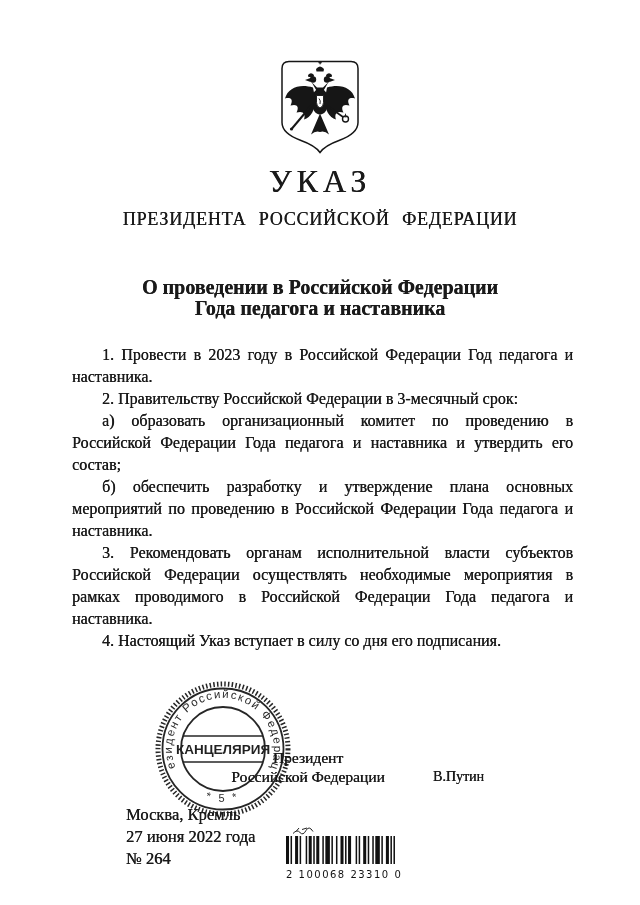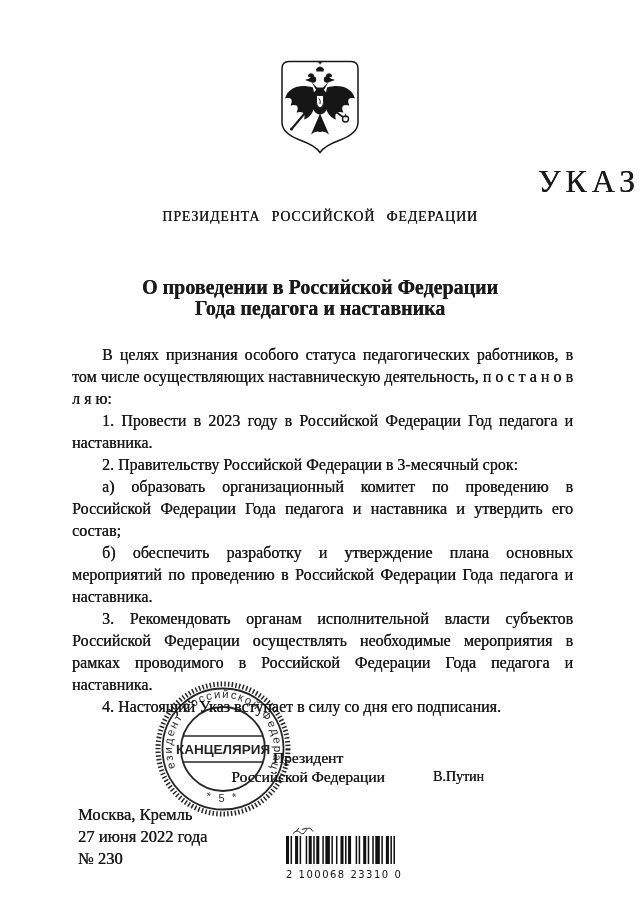--- a/index.html
+++ b/index.html
@@ -4,42 +4,42 @@
 <style>
   html,body { margin:0; padding:0; background:#ffffff; }
   .page {
     position:relative; width:640px; height:905px; background:#fff;
     font-family:"Liberation Serif", serif; color:#1a1a1a; overflow:hidden;
     text-shadow:0.3px 0 0 currentColor;
   }
   .emblem { position:absolute; left:278px; top:60px; width:84px; height:96px; }
   .title {
     position:absolute; top:163px; left:0; width:100%; margin:0;
-    text-align:right; font-size:32px; font-weight:normal; letter-spacing:5px;
+    text-align:center; font-size:32px; font-weight:normal; letter-spacing:5px;
   }
   .subtitle {
     position:absolute; top:209px; left:0; width:100%;
-    text-align:center; font-size:14px; letter-spacing:0.8px; word-spacing:7px;
+    text-align:center; font-size:18px; letter-spacing:0.8px; word-spacing:7px;
   }
   .subject {
     position:absolute; top:277px; left:0; width:100%;
     text-align:center; font-weight:bold; font-size:20px; line-height:21px;
   }
   .body {
     position:absolute; left:72px; top:344px; width:501px;
     font-size:16px; line-height:22px; text-align:justify;
   }
   .body p { margin:0; text-indent:30px; }
   .sig-title {
     position:absolute; left:222px; top:748px; width:172px;
     text-align:center; font-size:15.5px; line-height:19px;
   }
   .sig-name { position:absolute; left:433px; top:767px; font-size:14px; line-height:19px; }
   .footer { position:absolute; left:78px; top:804px; font-size:16.5px; line-height:22px; }
-  .footer div { white-space:nowrap; }
+  .footer div { white-space:nowrap;margin-left:48px; }
   .stamp { position:absolute; left:148px; top:674px; width:150px; height:150px; opacity:0.93; }
   .stamp text { text-shadow:none; }
   .ring-text { font-family:"Liberation Sans", sans-serif; font-size:11.5px; letter-spacing:1.6px; fill:#161616; }
   .stamp-bottom { font-family:"Liberation Sans", sans-serif; font-size:11px; letter-spacing:3px; fill:#161616; }
   .stamp-center {
     font-family:"Liberation Sans", sans-serif; font-size:13.5px; font-weight:bold; fill:#111;
   }
   .barcode { position:absolute; left:286px; top:826px; width:118px; text-align:left; text-shadow:none; }
   .barcode-mark { display:block; margin:0 auto 1px 6px; }
   .barcode-digits {
@@ -83,21 +83,20 @@
 
   <h1 class="title">УКАЗ</h1>
   <div class="subtitle">ПРЕЗИДЕНТА РОССИЙСКОЙ ФЕДЕРАЦИИ</div>
 
   <div class="subject">
     <div>О проведении в Российской Федерации</div>
     <div>Года педагога и наставника</div>
   </div>
 
   <div class="body">
-      <p>В целях признания особого статуса педагогических работников, в том числе осуществляющих наставническую деятельность, п о с т а н о в л я ю:</p>
       <p>1. Провести в 2023 году в Российской Федерации Год педагога и наставника.</p>
       <p>2. Правительству Российской Федерации в 3-месячный срок:</p>
       <p>а) образовать организационный комитет по проведению в Российской Федерации Года педагога и наставника и утвердить его состав;</p>
       <p>б) обеспечить разработку и утверждение плана основных мероприятий по проведению в Российской Федерации Года педагога и наставника.</p>
       <p>3. Рекомендовать органам исполнительной власти субъектов Российской Федерации осуществлять необходимые мероприятия в рамках проводимого в Российской Федерации Года педагога и наставника.</p>
       <p>4. Настоящий Указ вступает в силу со дня его подписания.</p>
     </div>
 
   <div class="sig-title">
     <div>Президент</div>
@@ -122,21 +121,21 @@
       </text>
       <line x1="35.2" y1="62" x2="114.8" y2="62" stroke="#161616" stroke-width="1.6"></line>
       <line x1="35.2" y1="88" x2="114.8" y2="88" stroke="#161616" stroke-width="1.6"></line>
       <text class="stamp-center" x="75" y="80" text-anchor="middle">КАНЦЕЛЯРИЯ</text>
     </svg>
   </div>
 
   <div class="footer">
     <div>Москва, Кремль</div>
     <div>27 июня 2022 года</div>
-    <div>№ 230</div>
+    <div>№ 264</div>
   </div>
 
   <div class="barcode">
     <svg class="barcode-mark" width="24" height="9" viewBox="0 0 24 9" xmlns="http://www.w3.org/2000/svg">
       <path d="M1,7.5 Q5,3 8,6.5 T14,4.5 T21,5.5 M4,5.5 l3,-3.5 M10,3.5 l5,-1.5" stroke="#222" stroke-width="1" fill="none"></path>
     </svg>
     <svg width="112" height="28" preserveAspectRatio="none" xmlns="http://www.w3.org/2000/svg" fill="#111" viewBox="0 0 74 28">
         <rect x="0" y="0" width="2" height="28"></rect>
         <rect x="3" y="0" width="1" height="28"></rect>
         <rect x="6" y="0" width="2" height="28"></rect>

